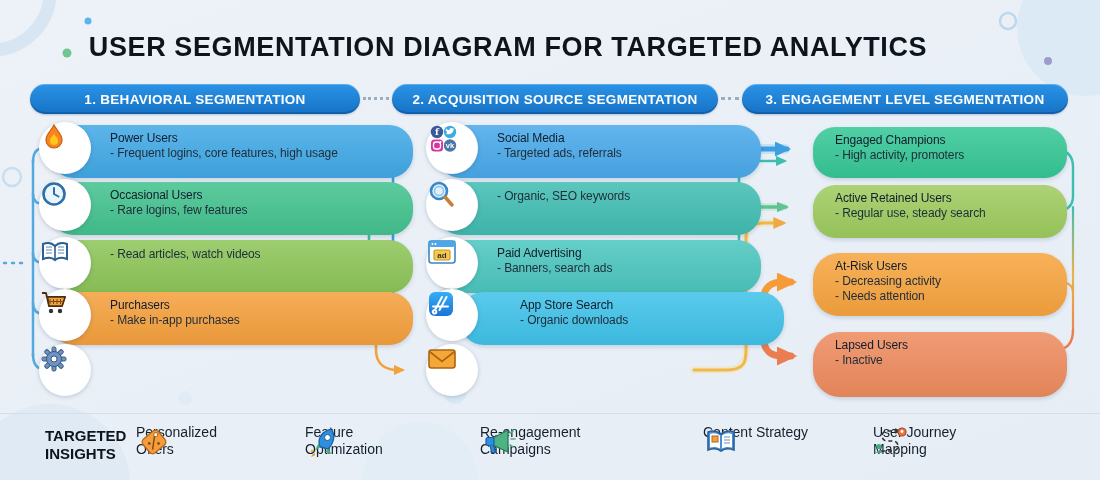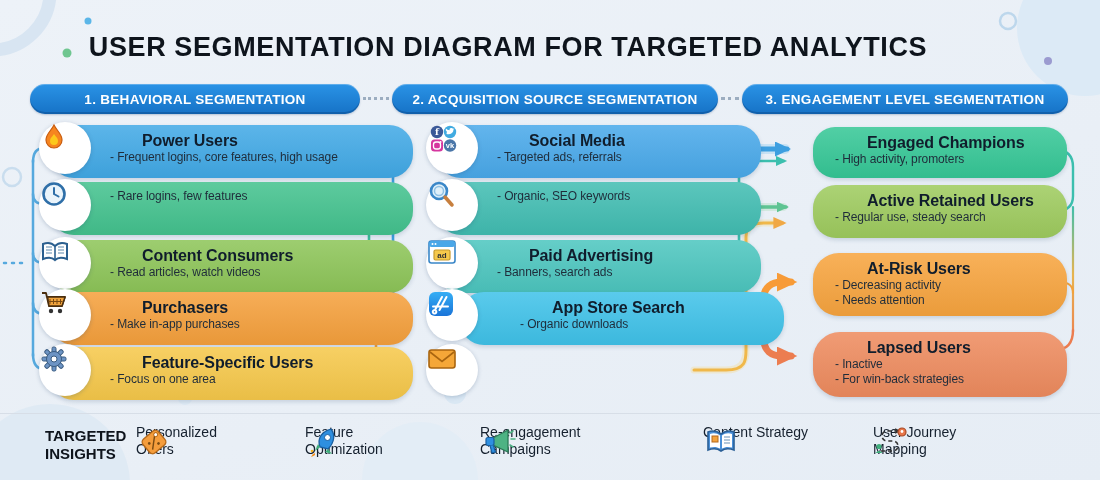--- a/index.html
+++ b/index.html
@@ -18,21 +18,21 @@
     background:linear-gradient(180deg,#2a93e6 0%,#1672c6 100%);
     box-shadow:inset 0 -2px 0 rgba(6,60,120,.35), inset 0 1px 0 rgba(255,255,255,.25), 0 1px 2px rgba(20,60,110,.25);
     color:#fff;font-size:13.5px;font-weight:700;letter-spacing:.3px;
     display:flex;align-items:center;justify-content:center;text-align:center;
   }
   .dots{position:absolute;top:97px;height:0;border-top:3px dotted #9cadc0;}
   .bubble{
     position:absolute;border-radius:24px;
     box-shadow:0 2px 4px rgba(40,70,110,.18);
   }
-  .bubble .bt{font-size:16px;font-weight:700;color:#101d2c;line-height:1.15;letter-spacing:-.1px;margin-left:32px;}
+  .bubble .bt{font-size:12px;font-weight:400;color:#101d2c;line-height:1.15;letter-spacing:-.1px;}
   .bubble .bd{font-size:12px;color:#1f2c3a;line-height:1.25;letter-spacing:-.1px;}
   .pad1{padding:7px 8px 0 60px;}
   .pad3{padding:7px 8px 0 22px;}
   .icirc{
     position:absolute;width:52px;height:52px;border-radius:50%;background:#fff;
     box-shadow:0 1px 4px rgba(40,70,110,.25);display:flex;align-items:center;justify-content:center;
   }
   .divider{position:absolute;left:0;top:413px;width:1100px;height:0;border-top:1.5px solid #d7dee7;}
   .insights-label{
     position:absolute;left:45px;top:427px;font-size:15px;font-weight:800;color:#0e141c;line-height:1.2;width:95px;
@@ -146,33 +146,29 @@
       <path d="M1038,282 H1060 C1068,282 1073,286 1073,293" stroke="#f2a23c" stroke-width="2.2"></path>
       <path d="M1073,330 C1073,344 1066,350 1055,350 H1051" stroke="#ec7d50" stroke-width="2.4" marker-end="url(#mSal)"></path>
     </g>
   </svg>
 
   <div class="bubble pad1" style="left: 50px; top: 125px; width: 295px; height: 46px; background: linear-gradient(rgba(255, 255, 255, 0.14), rgba(0, 0, 0, 0.05)), rgb(65, 169, 230);">
     <div class="bt">Power Users</div>
     <div class="bd">- Frequent logins, core features, high usage</div>
   </div>
   <div class="bubble pad1" style="left: 50px; top: 182px; width: 295px; height: 46px; background: linear-gradient(rgba(255, 255, 255, 0.14), rgba(0, 0, 0, 0.05)), rgb(67, 194, 142);">
+    <div class="bt">Occasional Users</div>
     <div class="bd">- Rare logins, few features</div>
   </div>
   <div class="bubble pad1" style="left: 50px; top: 240px; width: 295px; height: 46px; background: linear-gradient(rgba(255, 255, 255, 0.14), rgba(0, 0, 0, 0.05)), rgb(141, 197, 88);">
-    <div class="bt">Content Consumers</div>
     <div class="bd">- Read articles, watch videos</div>
   </div>
   <div class="bubble pad1" style="left: 50px; top: 292px; width: 295px; height: 46px; background: linear-gradient(rgba(255, 255, 255, 0.14), rgba(0, 0, 0, 0.05)), rgb(245, 160, 60);">
     <div class="bt">Purchasers</div>
     <div class="bd">- Make in-app purchases</div>
-  </div>
-  <div class="bubble pad1" style="left: 50px; top: 347px; width: 295px; height: 46px; background: linear-gradient(rgba(255, 255, 255, 0.14), rgba(0, 0, 0, 0.05)), rgb(246, 200, 74);">
-    <div class="bt">Feature-Specific Users</div>
-    <div class="bd">- Focus on one area</div>
   </div>
 
   <div class="icirc" style="left:39px;top:122px">
     <svg width="30" height="30" viewBox="0 0 30 30">
         <path d="M15,3 C12,9 7,12 7,18 a8,8 0 0 0 16,0 C23,12 18,9 15,3 Z" fill="#f6851f" stroke="#c85c10" stroke-width="1.2"></path>
         <path d="M15,12 c-2,3 -4,4 -4,7 a4,4 0 0 0 8,0 c0-3 -2-4 -4-7 Z" fill="#fcc81b"></path>
       </svg>
   </div>
   <div class="icirc" style="left:39px;top:179px">
     <svg width="30" height="30" viewBox="0 0 30 30">
@@ -291,21 +287,20 @@
     <div class="bd">- Regular use, steady search</div>
   </div>
   <div class="bubble pad3" style="left: 813px; top: 253px; width: 224px; height: 56px; border-radius: 26px; background: linear-gradient(rgba(255, 255, 255, 0.14), rgba(0, 0, 0, 0.05)), rgb(247, 164, 62);">
     <div class="bt">At-Risk Users</div>
     <div class="bd">- Decreasing activity</div>
     <div class="bd">- Needs attention</div>
   </div>
   <div class="bubble pad3" style="left: 813px; top: 332px; width: 224px; height: 58px; border-radius: 27px; background: linear-gradient(rgba(255, 255, 255, 0.14), rgba(0, 0, 0, 0.05)), rgb(238, 139, 94);">
     <div class="bt">Lapsed Users</div>
     <div class="bd">- Inactive</div>
-    <div class="bd">- For win-back strategies</div>
   </div>
 
   <div class="divider"></div>
   <div class="insights-label">TARGETED INSIGHTS</div>
 
   <div class="insight" style="left:136px">
     <svg class="iicon" viewBox="0 0 36 36">
         <g transform="rotate(-40 18 18)">
           <rect x="8" y="9" width="20" height="18" rx="4" fill="#f59d3c" stroke="#b5691a" stroke-width="1.4"></rect>
           <circle cx="24" cy="13.5" r="2" fill="#fff" stroke="#b5691a"></circle>

